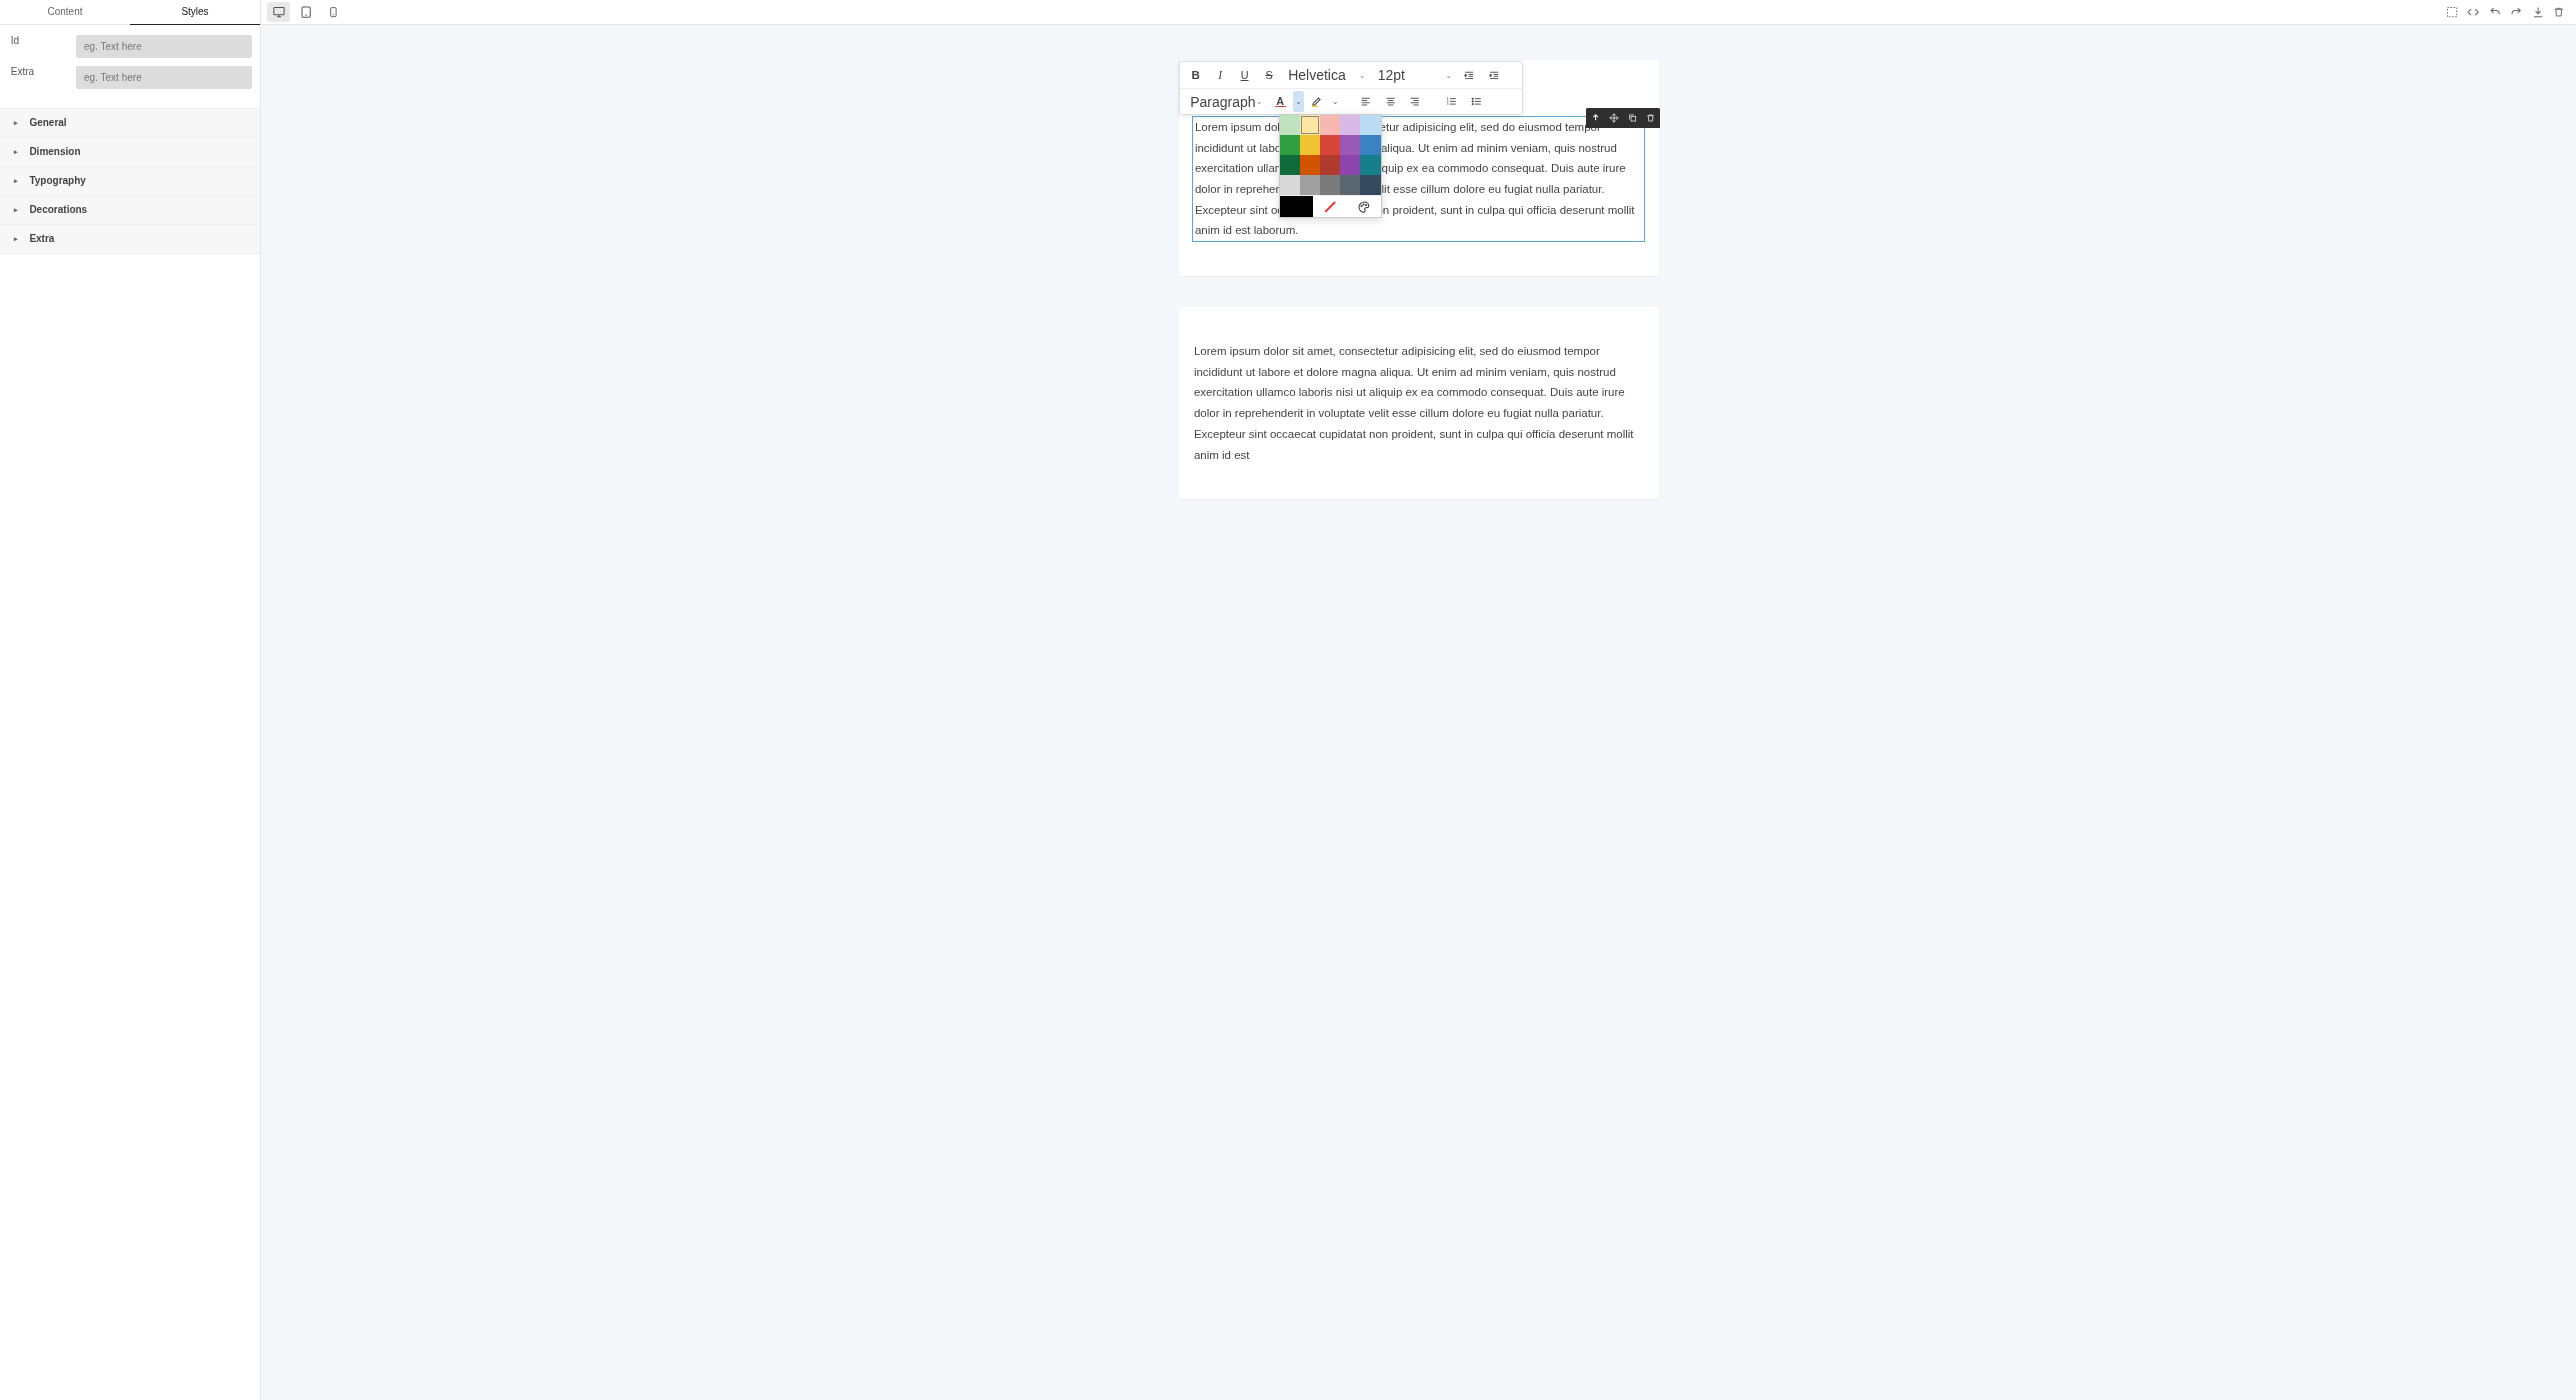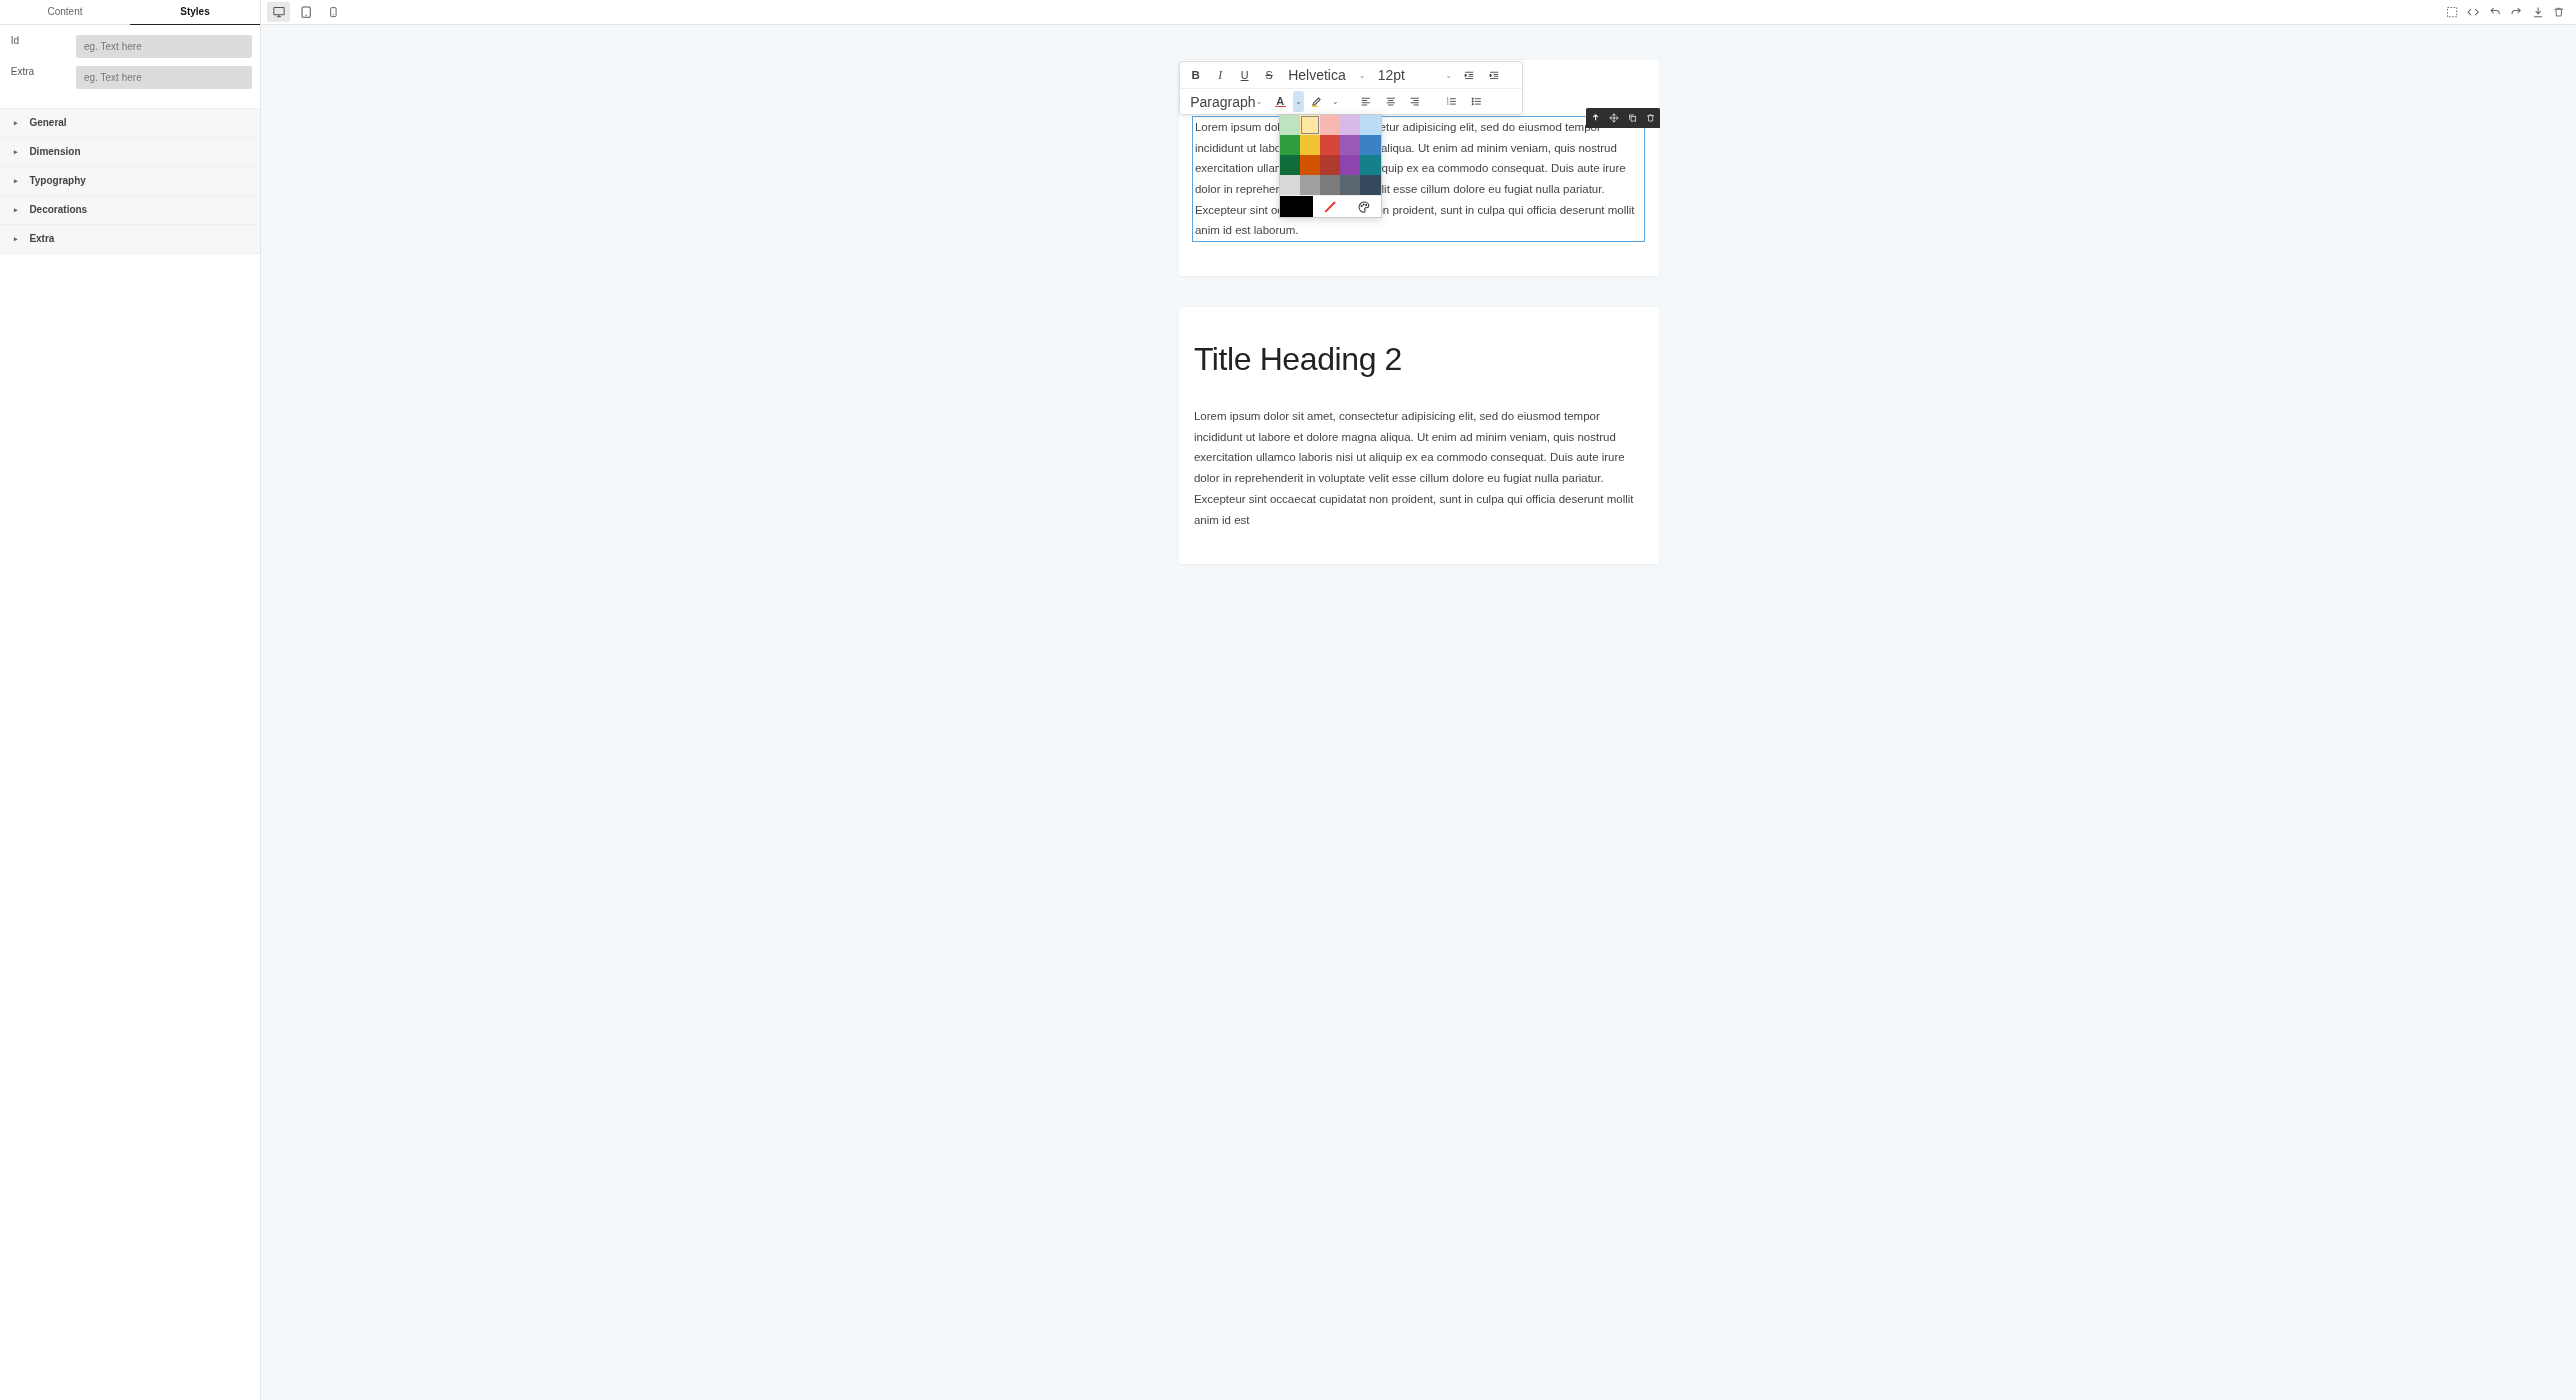--- a/index.html
+++ b/index.html
@@ -3,21 +3,21 @@
 <meta charset="utf-8">
 <style>
   * { box-sizing: border-box; margin: 0; padding: 0; }
   html, body { height: 100%; font-family: -apple-system, BlinkMacSystemFont, "Segoe UI", Helvetica, Arial, sans-serif; font-size: 10.8px; color: #222; }
   body { display: flex; flex-direction: row; }
 
   
   .sidebar { width: 261px; min-width: 261px; border-right: 0.8px solid #e5e5e5; display: flex; flex-direction: column; background: #fff; }
   .sidebar-tabs { display: flex; height: 24.6px; }
   .sidebar-tab { flex: 1; display: flex; align-items: center; justify-content: center; font-size: 10px; color: #666; cursor: pointer; border-bottom: 0.8px solid #e5e5e5; }
-  .sidebar-tab.active { font-weight: 700; color: #111; border-bottom: 1.5px solid #222; }
+  .sidebar-tab.active { font-weight: 400; color: #111; border-bottom: 1.5px solid #222; }
 
   .field-rows { padding: 10.8px 7.7px; background: #fff; }
   .field-row { display: flex; gap: 7.7px; margin-bottom: 7.7px; }
   .field-row label { width: 61px; font-size: 10px; color: #555; padding-left: 3.1px; }
   .field-row input { flex: 1; height: 23px; border: none; background: #dcdcdc; border-radius: 2.3px; padding: 0 7.7px; font-size: 10px; color: #555; }
   .field-row input::placeholder { color: #777; }
 
   .acc-list { border-top: 0.8px solid #eee; }
   .acc-item { height: 29px; display: flex; align-items: center; padding: 0 14px; background: #f7f7f7; border-bottom: 0.8px solid #eee; font-size: 10px; font-weight: 600; color: #444; cursor: pointer; }
   .acc-item .chev { width: 10.8px; display: inline-flex; margin-right: 4.6px; font-size: 7px; color: #666; }
@@ -375,20 +375,19 @@
               </span>
             </div>
         </div>
 
         <div class="text-block" style="margin-top:18.4px;">
           <p>Lorem ipsum dolor sit amet, consectetur adipisicing elit, sed do eiusmod tempor incididunt ut labore et dolore magna aliqua. Ut enim ad minim veniam, quis nostrud exercitation ullamco laboris nisi ut aliquip ex ea commodo consequat. Duis aute irure dolor in reprehenderit in voluptate velit esse cillum dolore eu fugiat nulla pariatur. Excepteur sint occaecat cupidatat non proident, sunt in culpa qui officia deserunt mollit anim id est laborum.</p>
         </div>
       </div>
 
       <div class="card">
-        <h1>Title Heading 2</h1>
         <p>Lorem ipsum dolor sit amet, consectetur adipisicing elit, sed do eiusmod tempor incididunt ut labore et dolore magna aliqua. Ut enim ad minim veniam, quis nostrud exercitation ullamco laboris nisi ut aliquip ex ea commodo consequat. Duis aute irure dolor in reprehenderit in voluptate velit esse cillum dolore eu fugiat nulla pariatur. Excepteur sint occaecat cupidatat non proident, sunt in culpa qui officia deserunt mollit anim id est</p>
       </div>
 
     </div>
   </div>
 </div>
 
 
 </body></html>

